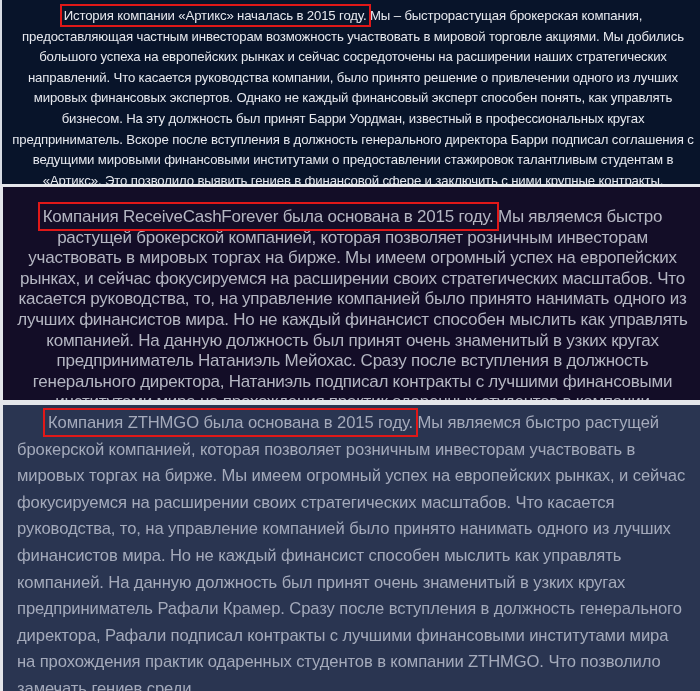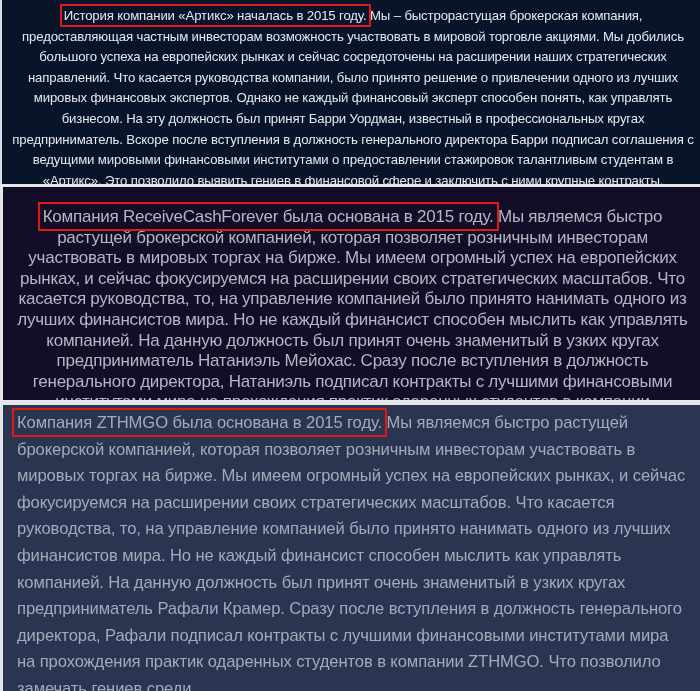--- a/index.html
+++ b/index.html
@@ -105,21 +105,21 @@
       color: #a4aabb;
       text-align: left;
       letter-spacing: -0.1px;
     }
     .hl {
       outline: 2px solid #e01818;
       outline-offset: 1px;
     }
     #panel-1 .hl { outline-offset: 2px; }
     #panel-2 .hl { outline-offset: 3px; }
-    #panel-3 .hl { outline-offset: 3px; }
+    #panel-3 .hl { outline-offset: 3px; margin-left: 31px; }
   </style>
 </head>
 <body>
 
 <div class="panel" id="panel-1">
   <div class="text"><span class="hl">История компании «Артикс» началась в 2015 году.</span><span> Мы – быстрорастущая брокерская компания, предоставляющая частным инвесторам возможность участвовать в мировой торговле акциями. Мы добились большого успеха на европейских рынках и сейчас сосредоточены на расширении наших стратегических направлений. Что касается руководства компании, было принято решение о привлечении одного из лучших мировых финансовых экспертов. Однако не каждый финансовый эксперт способен понять, как управлять бизнесом. На эту должность был принят Барри Уордман, известный в профессиональных кругах предприниматель. Вскоре после вступления в должность генерального директора Барри подписал соглашения с ведущими мировыми финансовыми институтами о предоставлении стажировок талантливым студентам в «Артикс». Это позволило выявить гениев в финансовой сфере и заключить с ними крупные контракты.</span></div>
 </div>
 
 <div id="sep-1"></div>
 <div id="sep-1-notch"></div>

